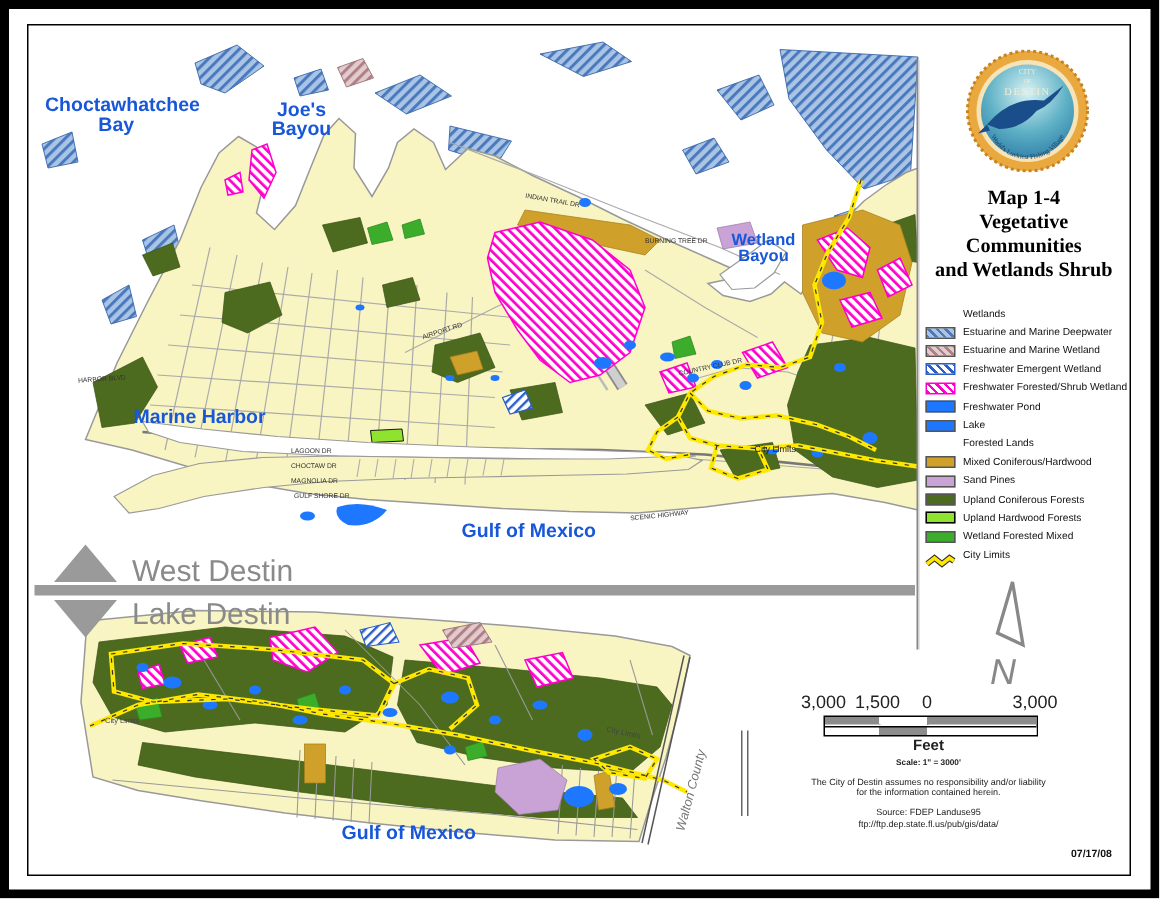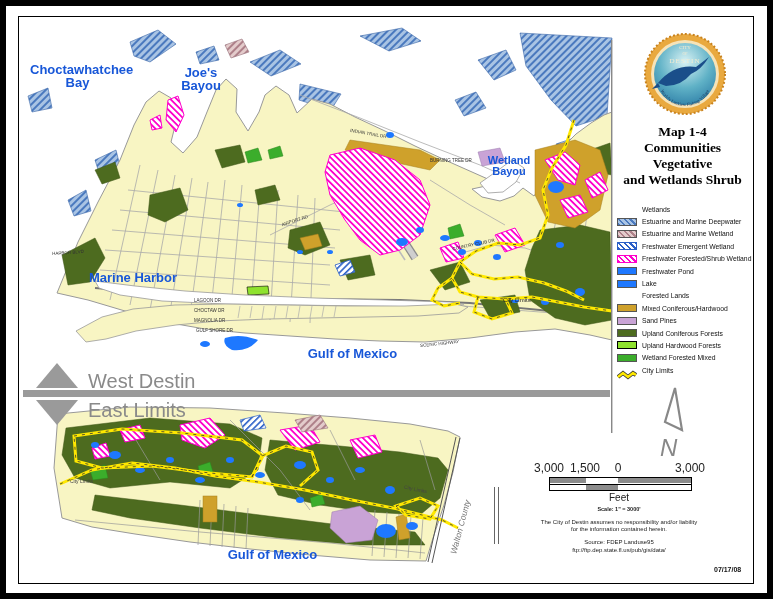--- a/index.html
+++ b/index.html
@@ -29,21 +29,21 @@
   .legend{position:absolute;left:617px;top:203px;width:136px;z-index:7;}
   .legend-row{display:flex;align-items:center;height:12.4px;}
   .legend-swatch{width:20px;height:8px;margin-right:5px;flex:0 0 20px;border:1px solid #555;box-sizing:border-box;}
   .legend-row .lbl{font-size:6.8px;color:#111;white-space:nowrap;}
   .legend-row.hdr .legend-swatch{visibility:hidden;border:none;}
   .north{position:absolute;left:648px;top:384px;z-index:7;}
   .scalebar-wrap{position:absolute;left:0;top:0;z-index:7;}
   .tick{position:absolute;top:461px;transform:translateX(-50%);font-size:12px;color:#222;}
   .bar{position:absolute;left:549px;top:477px;width:141px;height:12px;border:1px solid #000;box-sizing:content-box;background:#fff;}
   .bar .seg{position:absolute;height:5px;}
-  .feet{position:absolute;left:619px;top:492px;transform:translateX(-50%);font-size:10px;color:#222;z-index:7;}
+  .feet{position:absolute;left:619px;top:492px;transform:translateX(-50%);font-size:10px;color:#222;z-index:7;font-weight:bold;}
   .scalenote{position:absolute;left:619px;top:506px;transform:translateX(-50%);font-size:5.5px;font-weight:bold;color:#222;z-index:7;}
   .disclaimer{position:absolute;left:619px;top:519px;transform:translateX(-50%);font-size:6px;line-height:7px;text-align:center;color:#222;width:220px;z-index:7;}
   .source{position:absolute;left:619px;top:538px;transform:translateX(-50%);font-size:6px;line-height:8px;text-align:center;color:#222;width:220px;z-index:7;}
   .date{position:absolute;left:714px;top:566px;font-size:7px;font-weight:bold;color:#111;z-index:7;}
   .county-line{position:absolute;left:494px;top:487px;width:3px;height:57px;border-left:1px solid #666;border-right:1px solid #666;z-index:6;}
 </style>
 </head>
 <body>
 
 <div class="page">
@@ -349,21 +349,21 @@
   <div class="slabel" style="left:281px;top:218px;transform:rotate(-18deg);">AIRPORT RD</div>
   <div class="slabel" style="left:350px;top:131px;transform:rotate(10deg);">INDIAN TRAIL DR</div>
   <div class="slabel" style="left:430px;top:158px;">BURNING TREE DR</div>
   <div class="slabel" style="left:452px;top:242px;transform:rotate(-12deg);">COUNTRY CLUB DR</div>
   <div class="slabel" style="left:420px;top:341px;transform:rotate(-6deg);">SCENIC HIGHWAY</div>
 
   <div class="divider-bar"></div>
   <div class="tri tri-up"></div>
   <div class="tri tri-down"></div>
   <div class="div-label" style="left:88px;top:370px;">West Destin</div>
-  <div class="div-label" style="left:88px;top:399px;">East Limits</div>
+  <div class="div-label" style="left:88px;top:399px;">Lake Destin</div>
 
   <div class="seal">
     <svg width="82" height="82" viewBox="0 0 82 82">
       <circle cx="41" cy="41" r="40" fill="#e9a93f"></circle>
       <circle cx="41" cy="41" r="40" fill="none" stroke="#c9831e" stroke-width="2" stroke-dasharray="2 2"></circle>
       <circle cx="41" cy="41" r="34" fill="#f6e3b8"></circle>
       <circle cx="41" cy="41" r="31" fill="url(#sealGrad2)"></circle>
       <defs>
         <radialGradient id="sealGrad2" cx="50%" cy="30%" r="85%">
           <stop offset="0%" stop-color="#d8f2f4"></stop>
@@ -378,22 +378,22 @@
       <text x="41" y="22" text-anchor="middle" font-size="4" fill="#f4ecd2" font-family="Liberation Serif, serif">OF</text>
       <text x="41" y="30" text-anchor="middle" font-size="7" fill="#f4ecd2" font-family="Liberation Serif, serif" letter-spacing="1">DESTIN</text>
       <text font-size="4.6" fill="#1d3a5f" font-family="Liberation Serif, serif">
         <textPath href="#mottoPath" startOffset="50%" text-anchor="middle">World's Luckiest Fishing Village</textPath>
       </text>
     </svg>
   </div>
 
   <div class="map-title">
     <div>Map 1-4</div>
+    <div>Vegetative</div>
     <div>Communities</div>
-    <div>Vegetative</div>
     <div>and Wetlands Shrub</div>
   </div>
 
   <div class="legend">
     <div class="legend-row hdr">
         <span class="legend-swatch"></span>
         <span class="lbl">Wetlands</span>
       </div>
     <div class="legend-row">
         <span class="legend-swatch" style="background: repeating-linear-gradient(45deg, rgb(74, 121, 190) 0px, rgb(74, 121, 190) 1.5px, rgb(169, 196, 228) 1.5px, rgb(169, 196, 228) 4px);"></span>

